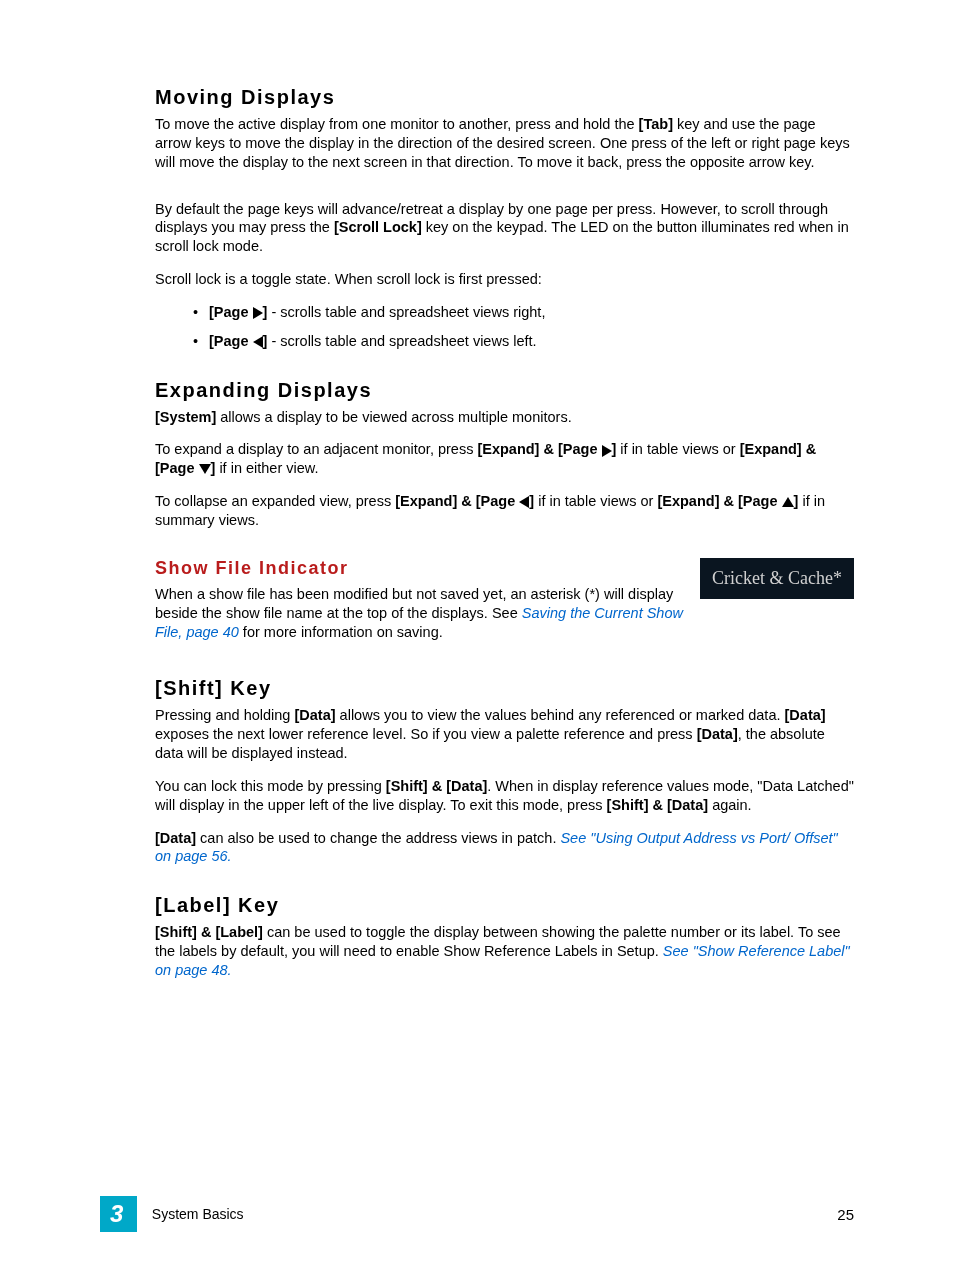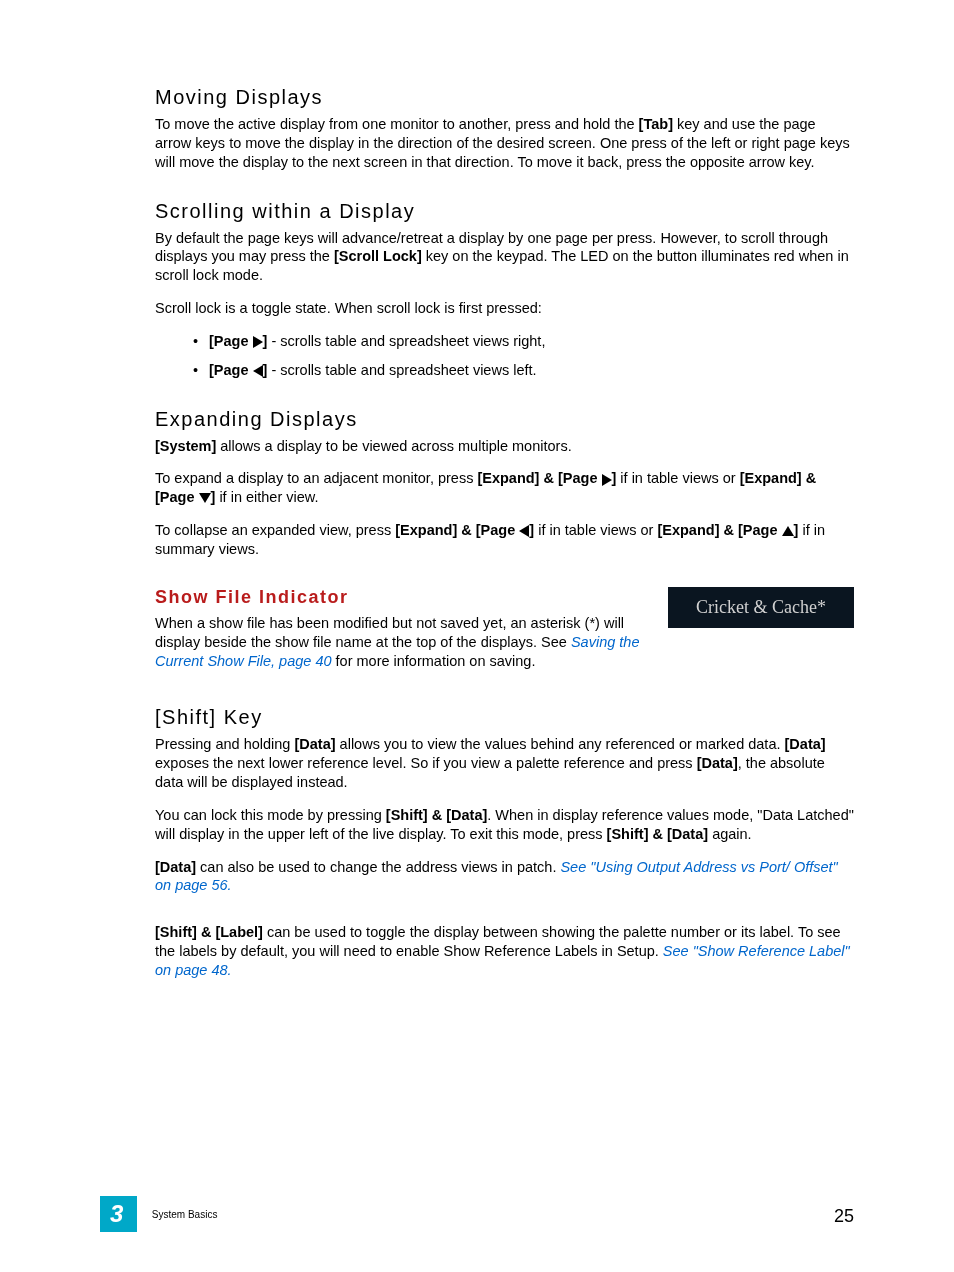--- a/index.html
+++ b/index.html
@@ -11,21 +11,21 @@
     width: 954px;
     height: 1272px;
     position: relative;
   }
   .page {
     padding: 86px 100px 0 155px;
   }
   h2.section {
     font-size: 20px;
     letter-spacing: 1.5px;
-    font-weight: normal;
+    font-weight: bold;
     margin: 0 0 6px 0;
     color: #000;
   }
   h3.subsection {
     font-size: 18px;
     letter-spacing: 1.5px;
     font-weight: bold;
     margin: 0 0 6px 0;
     color: #b91c1c;
   }
@@ -86,21 +86,21 @@
     border-top: 6px solid transparent;
     border-bottom: 6px solid transparent;
     border-right: 10px solid #000;
   }
   .indicator {
     float: right;
     background: #0a1520;
     color: #d0d0d0;
     font-family: Georgia, 'Times New Roman', serif;
     font-size: 18px;
-    padding: 10px 28px;
+    padding: 10px 12px;
     margin-left: 12px;
     margin-bottom: 6px;
   }
   .section-block { margin-bottom: 28px; }
   .sub-block { margin-bottom: 22px; }
   .footer {
     position: absolute;
     bottom: 40px;
     left: 0;
     right: 0;
@@ -111,46 +111,45 @@
     background: #00a8c8;
     color: #fff;
     font-size: 24px;
     font-weight: bold;
     font-style: italic;
     padding: 4px 14px 4px 10px;
     margin-left: 100px;
     vertical-align: middle;
   }
   .footer-text {
-    font-size: 10px;
+    font-size: 14px;
     margin-left: 10px;
     vertical-align: middle;
   }
   .footer-pno {
     float: right;
-    font-size: 18px;
+    font-size: 15px;
     margin-top: 10px;
     margin-left: 22px;
   }
   .clear { clear: both; }
 </style>
 </head>
 <body>
 
 <div class="page">
 
   <div class="section-block">
     <h2 class="section">Moving Displays</h2>
     <p class="body">
       <span>To move the active display from one monitor to another, press and hold the </span><span class="bold">[Tab]</span><span> key and use the page arrow keys to move the display in the direction of the desired screen. One press of the left or right page keys will move the display to the next screen in that direction. To move it back, press the opposite arrow key.</span>
     </p>
   </div>
 
   <div class="section-block">
-    <h2 class="section">Scrolling within a Display</h2>
     <p class="body">
       <span>By default the page keys will advance/retreat a display by one page per press. However, to scroll through displays you may press the </span><span class="bold">[Scroll Lock]</span><span> key on the keypad. The LED on the button illuminates red when in scroll lock mode.</span>
     </p>
     <p class="body">Scroll lock is a toggle state. When scroll lock is first pressed:</p>
     <ul class="bullet">
       <li><span class="bold"><span>[Page </span><span class="tri right"></span><span>]</span></span><span> - scrolls table and spreadsheet views right,</span></li>
       <li><span class="bold"><span>[Page </span><span class="tri left"></span><span>]</span></span><span> - scrolls table and spreadsheet views left.</span></li>
     </ul>
   </div>
 
@@ -183,20 +182,21 @@
     </p>
     <p class="body">
       <span>You can lock this mode by pressing </span><span class="bold">[Shift] &amp; [Data]</span><span>. When in display reference values mode, "Data Latched" will display in the upper left of the live display. To exit this mode, press </span><span class="bold">[Shift] &amp; [Data]</span><span> again.</span>
     </p>
     <p class="body">
       <span class="bold">[Data]</span><span> can also be used to change the address views in patch. </span><a class="link">See "Using Output Address vs Port/ Offset" on page 56.</a>
     </p>
   </div>
 
   <div class="section-block">
+    <h2 class="section">[Label] Key</h2>
     <p class="body">
       <span class="bold">[Shift] &amp; [Label]</span><span> can be used to toggle the display between showing the palette number or its label. To see the labels by default, you will need to enable Show Reference Labels in Setup. </span><a class="link">See "Show Reference Label" on page 48.</a>
     </p>
   </div>
 
 </div>
 
 <div class="footer">
   <span class="footer-badge">3</span>
   <span class="footer-text">System Basics</span>

